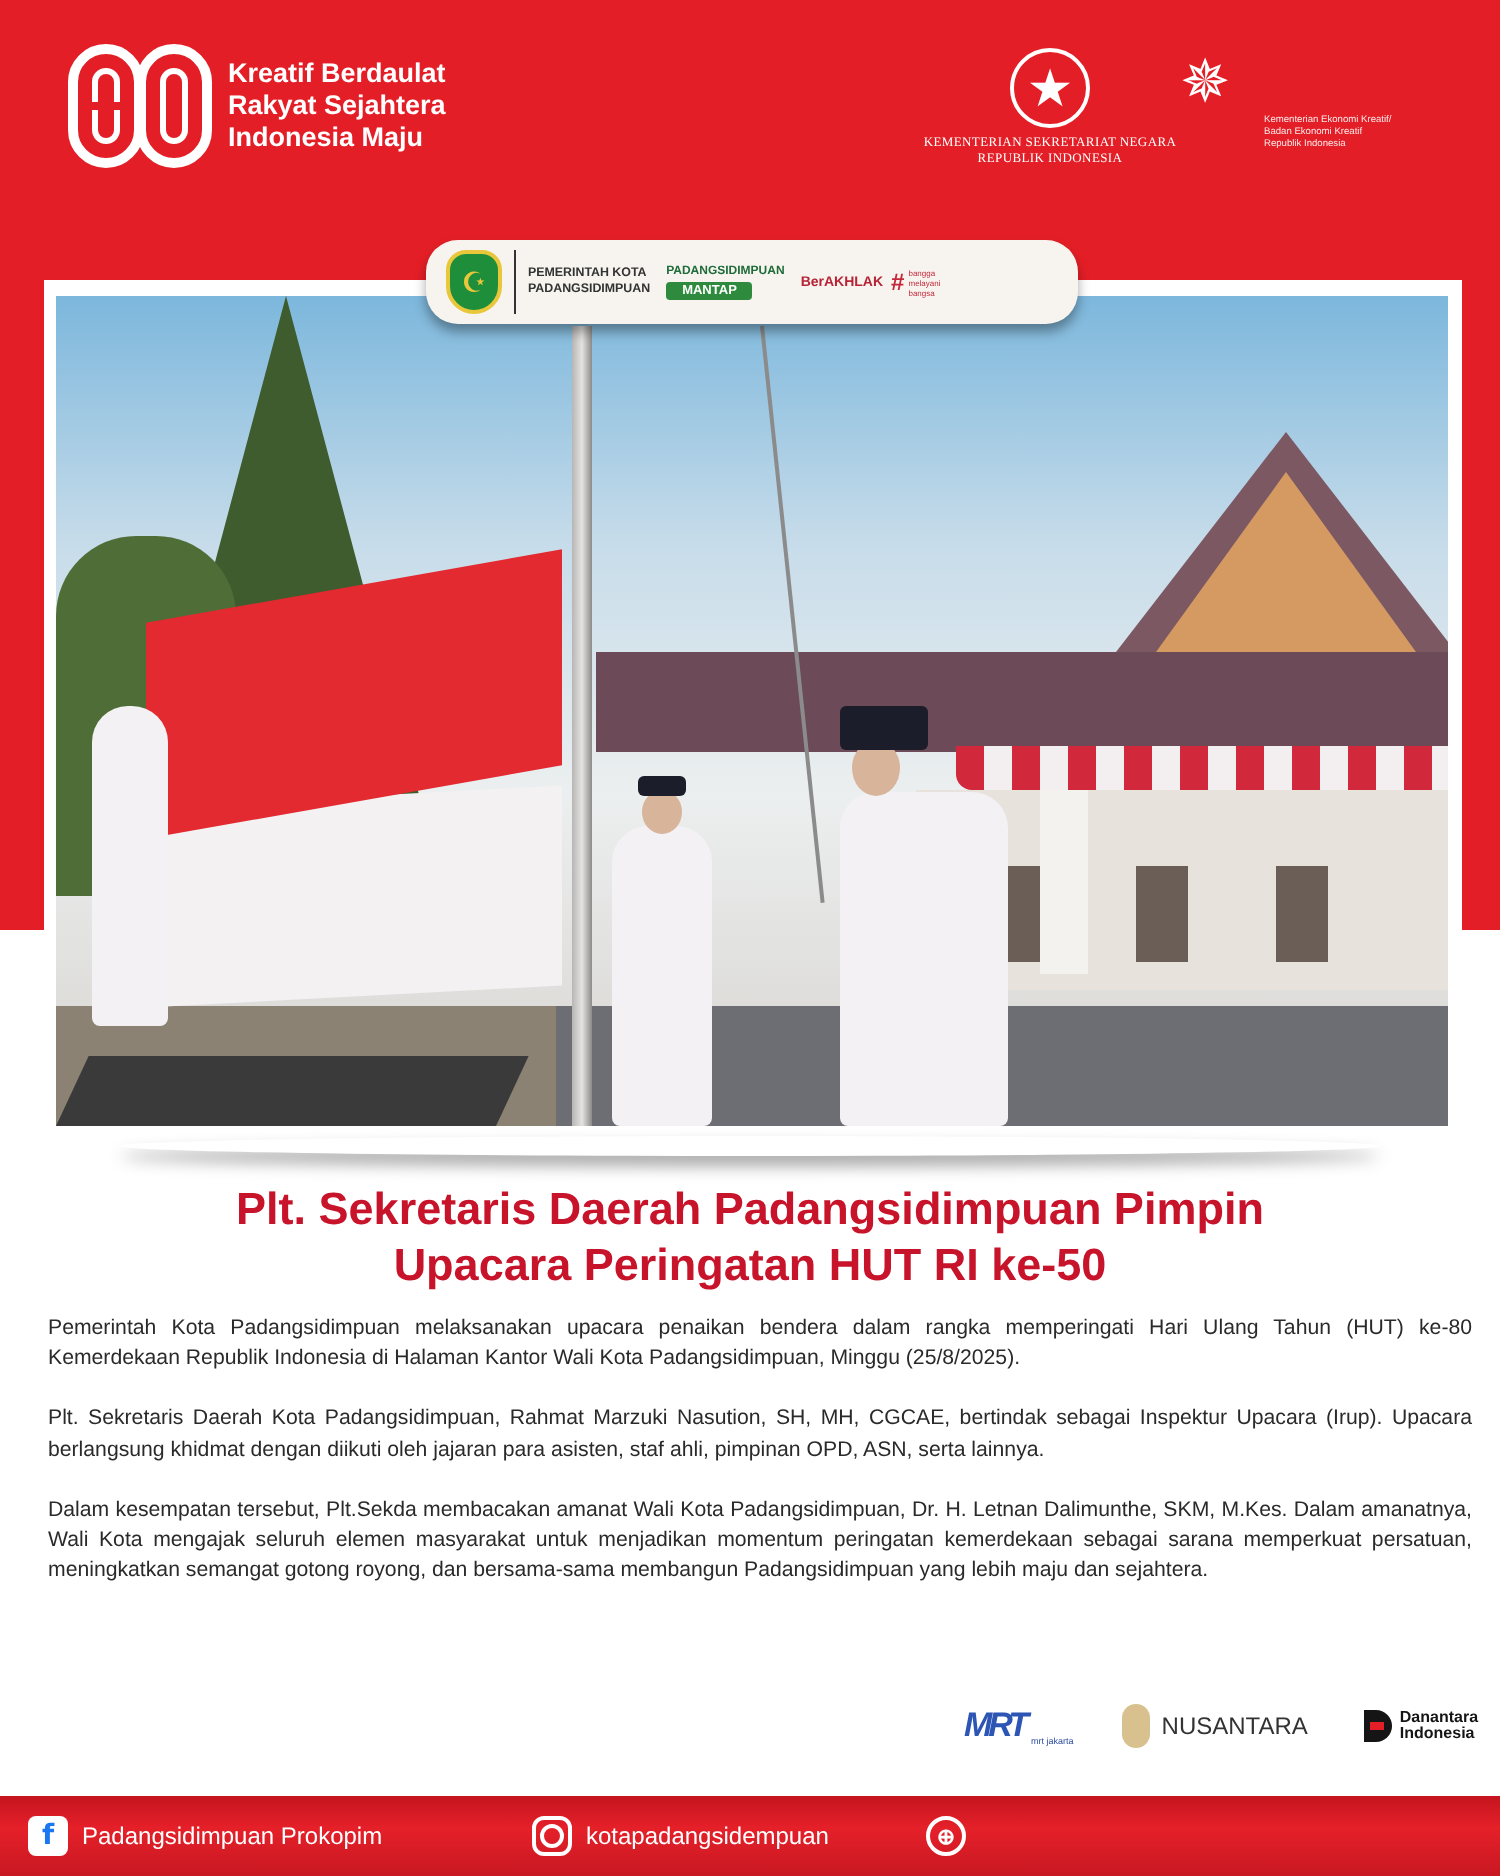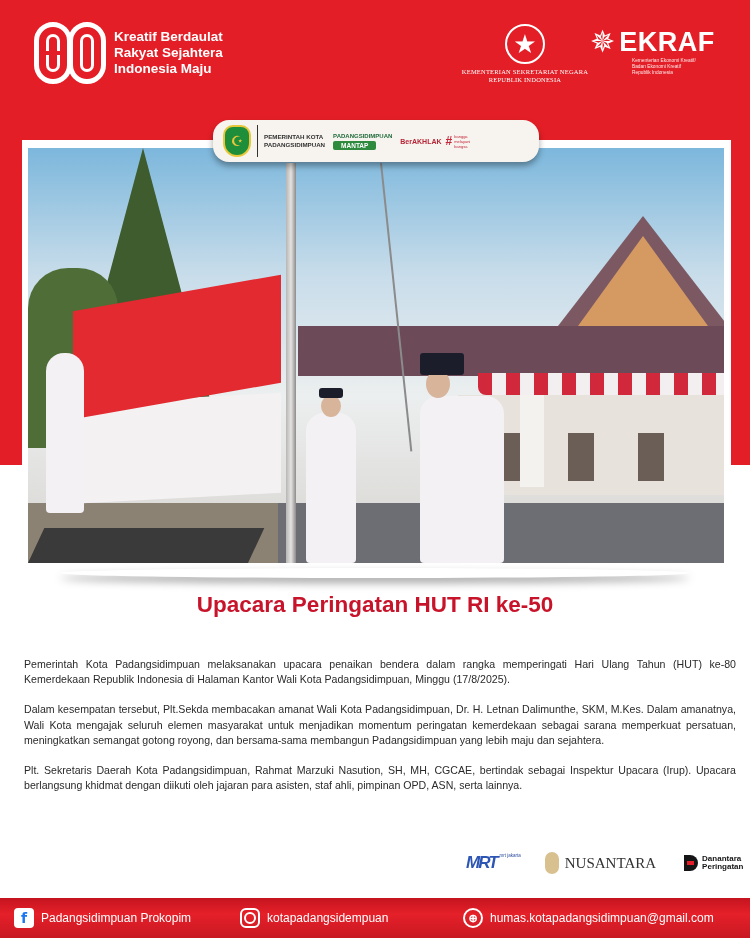--- a/index.html
+++ b/index.html
@@ -64,26 +64,26 @@
   .logo-pill .bangga { margin-left: 4px; color: #c5283a; font-size: 12px; font-weight: bold; }
   .logo-pill .bangga-t { font-size: 4px; color: #c5283a; line-height: 5px; margin-left: 2px; }
 
   
   .title { position: absolute; left: 0; top: 591px; width: 750px; text-align: center; color: #c8142b; font-weight: bold; font-size: 22.5px; line-height: 28px; }
   .body { position: absolute; left: 24px; top: 657px; width: 712px; color: #2a2a2a; font-size: 10.6px; line-height: 15.2px; text-align: justify; }
   .body p { margin-bottom: 15px; }
 
   
   .partners { position: absolute; left: 466px; top: 852px; display: flex; align-items: center; }
-  .partners .mrt { display: flex; align-items: flex-start; color: #2c4d9e; }
+  .partners .mrt { display: flex; align-items: flex-end; color: #2c4d9e; margin-left: 16px; }
   .partners .mrt .m { font-size: 17px; font-weight: bold; font-style: italic; letter-spacing: -2px; color: #2d56b4; }
   .partners .mrt .s { font-size: 4.5px; margin-left: 3px; }
   .partners .nus { margin-left: 24px; display: flex; align-items: center; }
   .partners .nus .seal { width: 14px; height: 22px; background: #d8c18e; border-radius: 7px; margin-right: 6px; }
-  .partners .nus .t { font-size: 15px; color: #333; font-family: Liberation Serif, serif; }
+  .partners .nus .t { font-size: 12px; color: #333; font-family: Liberation Sans, sans-serif; }
   .partners .dan { margin-left: 28px; display: flex; align-items: center; }
   .partners .dan .d { width: 14px; height: 16px; background: #151515; border-radius: 0 8px 8px 0; margin-right: 4px; position: relative; }
   .partners .dan .d::after { content: ""; position: absolute; left: 3px; top: 6px; width: 7px; height: 4px; background: #e41e26; }
   .partners .dan .t { font-size: 8px; font-weight: bold; color: #151515; line-height: 8.5px; }
 
   
   .footer { position: absolute; left: 0; top: 898px; width: 750px; height: 40px; background: linear-gradient(180deg, #c4141f 0%, #e52029 40%, #c81822 100%); display: flex; align-items: center; color: #fff; font-size: 12px; }
   .footer .item { position: absolute; display: flex; align-items: center; }
   .footer .icon { width: 20px; height: 20px; border-radius: 4px; display: flex; align-items: center; justify-content: center; margin-right: 7px; font-weight: bold; }
   .footer .fb { background: #fff; color: #1a77f2; font-size: 14px; font-family: "DejaVu Sans", sans-serif; }
@@ -115,21 +115,20 @@
 
 <div class="kemensetneg">
   <div class="emblem">★</div>
   <div class="t1">KEMENTERIAN SEKRETARIAT NEGARA</div>
   <div class="t2">REPUBLIK INDONESIA</div>
 </div>
 
 <div class="ekraf">
   <div class="row">
     <span class="mark">✵</span>
-    <span class="word">EKRAF</span>
   </div>
   <div class="sub">Kementerian Ekonomi Kreatif/</div>
   <div class="sub">Badan Ekonomi Kreatif</div>
   <div class="sub">Republik Indonesia</div>
 </div>
 
 <div class="photo-card"></div>
 <div class="photo-shadow"></div>
 <div class="photo">
   <div class="tree"></div>
@@ -177,53 +176,53 @@
   <span class="berakhlak">BerAKHLAK</span>
   <span class="bangga">#</span>
   <div class="bangga-t">
     <div>bangga</div>
     <div>melayani</div>
     <div>bangsa</div>
   </div>
 </div>
 
 <div class="title">
+  <div>Plt. Sekretaris Daerah Padangsidimpuan Pimpin</div>
   <div>Upacara Peringatan HUT RI ke-50</div>
 </div>
 
 <div class="body">
-  <p>Pemerintah Kota Padangsidimpuan melaksanakan upacara penaikan bendera dalam rangka memperingati Hari Ulang Tahun (HUT) ke-80 Kemerdekaan Republik Indonesia di Halaman Kantor Wali Kota Padangsidimpuan, Minggu (17/8/2025).</p>
+  <p>Pemerintah Kota Padangsidimpuan melaksanakan upacara penaikan bendera dalam rangka memperingati Hari Ulang Tahun (HUT) ke-80 Kemerdekaan Republik Indonesia di Halaman Kantor Wali Kota Padangsidimpuan, Minggu (25/8/2025).</p>
+  <p>Plt. Sekretaris Daerah Kota Padangsidimpuan, Rahmat Marzuki Nasution, SH, MH, CGCAE, bertindak sebagai Inspektur Upacara (Irup). Upacara berlangsung khidmat dengan diikuti oleh jajaran para asisten, staf ahli, pimpinan OPD, ASN, serta lainnya.</p>
   <p>Dalam kesempatan tersebut, Plt.Sekda membacakan amanat Wali Kota Padangsidimpuan, Dr. H. Letnan Dalimunthe, SKM, M.Kes. Dalam amanatnya, Wali Kota mengajak seluruh elemen masyarakat untuk menjadikan momentum peringatan kemerdekaan sebagai sarana memperkuat persatuan, meningkatkan semangat gotong royong, dan bersama-sama membangun Padangsidimpuan yang lebih maju dan sejahtera.</p>
-  <p>Plt. Sekretaris Daerah Kota Padangsidimpuan, Rahmat Marzuki Nasution, SH, MH, CGCAE, bertindak sebagai Inspektur Upacara (Irup). Upacara berlangsung khidmat dengan diikuti oleh jajaran para asisten, staf ahli, pimpinan OPD, ASN, serta lainnya.</p>
 </div>
 
 <div class="partners">
   <div class="mrt">
     <span class="m">MRT</span>
     <span class="s">mrt jakarta</span>
   </div>
   <div class="nus">
     <span class="seal"></span>
     <span class="t">NUSANTARA</span>
   </div>
   <div class="dan">
     <span class="d"></span>
     <div class="t">
       <div>Danantara</div>
-      <div>Peringatan</div>
+      <div>Indonesia</div>
     </div>
   </div>
 </div>
 
 <div class="footer">
   <div class="item" style="left:14px;">
     <span class="icon fb">f</span>
     <span>Padangsidimpuan Prokopim</span>
   </div>
-  <div class="item" style="left:240px;">
+  <div class="item" style="left:266px;">
     <span class="icon ig"></span>
     <span>kotapadangsidempuan</span>
   </div>
   <div class="item" style="left:463px;">
     <span class="icon web">⊕</span>
-    <span>humas.kotapadangsidimpuan@gmail.com</span>
   </div>
 </div>
 
 </body></html>

